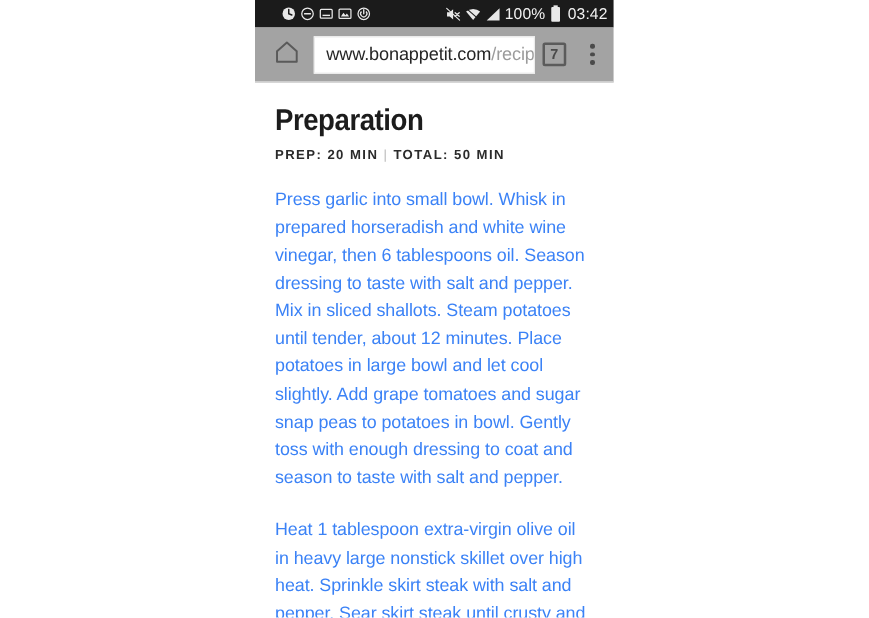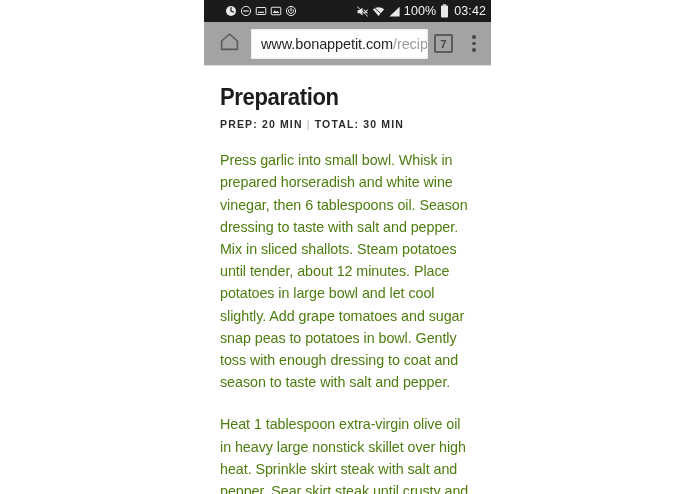--- a/index.html
+++ b/index.html
@@ -156,21 +156,21 @@
     letter-spacing: 1.15px;
     margin: 0 0 19px 0;
   }
   #recipe-meta .sep {
     color: #b9b9b9;
     font-weight: normal;
   }
   .para {
     font-family: "Liberation Sans", sans-serif;
     font-size: 14.3px;
-    color: #4d7c0f;
+    color: #3b82f6;
     line-height: 22.2px;
     margin: 0 0 20px 0;
     letter-spacing: -0.05px;
   }
 </style>
 </head>
 <body>
 
 <div id="screen">
 
@@ -264,20 +264,20 @@
     </div>
   </div>
 
   <div id="content">
 
     <h1 id="page-title">Preparation</h1>
 
     <div id="recipe-meta">
       <span>PREP: 20 MIN</span>
       <span class="sep">|</span>
-      <span>TOTAL: 30 MIN</span>
+      <span>TOTAL: 50 MIN</span>
     </div>
 
     <p class="para">Press garlic into small bowl. Whisk in prepared horseradish and white wine vinegar, then 6 tablespoons oil. Season dressing to taste with salt and pepper. Mix in sliced shallots. Steam potatoes until tender, about 12 minutes. Place potatoes in large bowl and let cool slightly. Add grape tomatoes and sugar snap peas to potatoes in bowl. Gently toss with enough dressing to coat and season to taste with salt and pepper.</p>
     <p class="para">Heat 1 tablespoon extra-virgin olive oil in heavy large nonstick skillet over high heat. Sprinkle skirt steak with salt and pepper. Sear skirt steak until crusty and medium-rare, 3 to 4 minutes per side.</p>
 
   </div>
 </div>
 
 </body></html>

